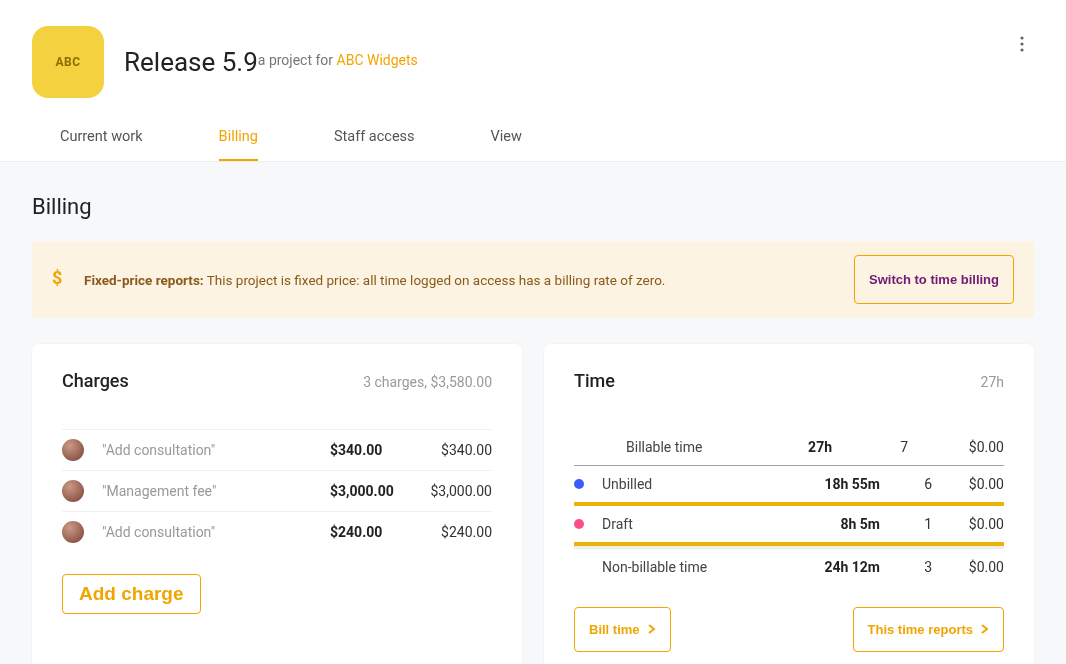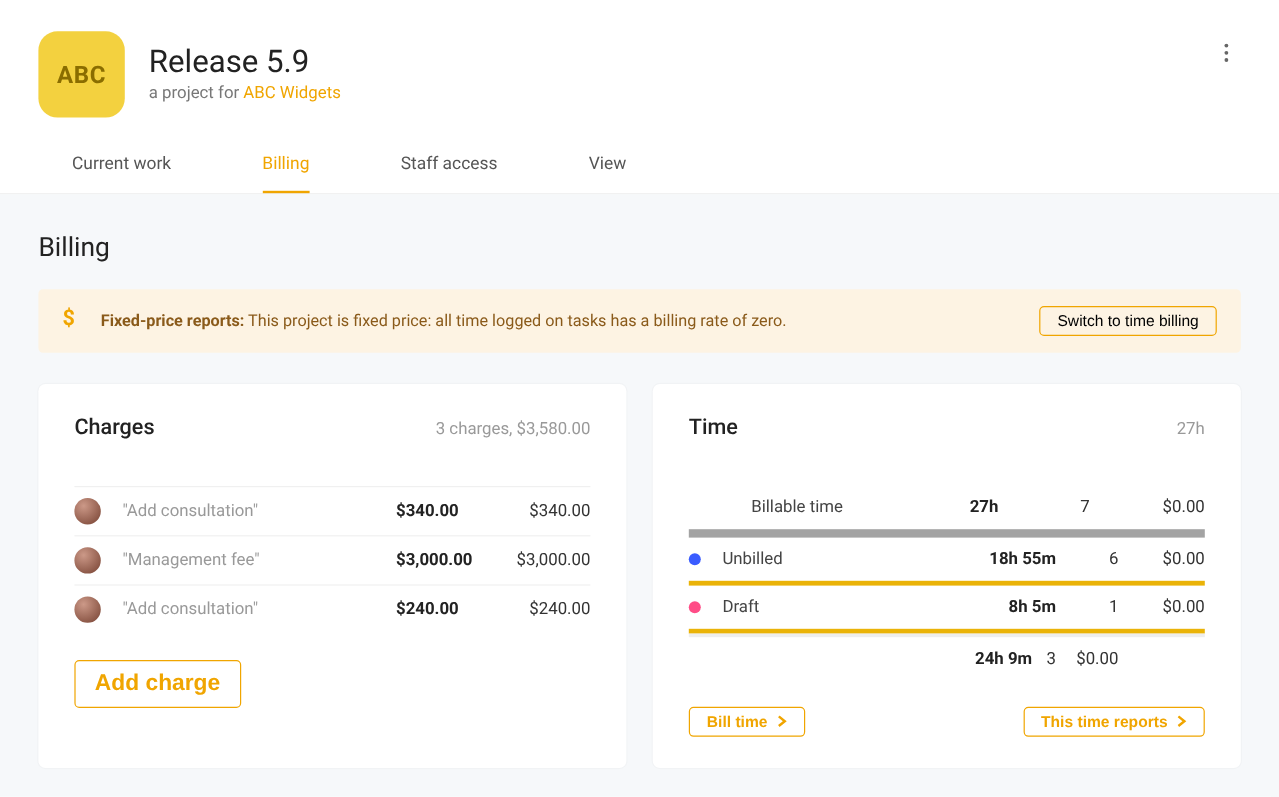--- a/index.html
+++ b/index.html
@@ -10,23 +10,23 @@
     background: #fff;
     color: #1a1a1a;
     font-size: 14px;
   }
   .page { width: 1066px; height: 664px; position: relative; }
   .header { padding: 26px 32px 0 32px; display: flex; align-items: flex-start; justify-content: space-between; }
   .header-left { display: flex; align-items: center; gap: 20px; }
   .logo {
     width: 72px; height: 72px; border-radius: 16px; background: #f3d13f;
     display: flex; align-items: center; justify-content: center;
-    font-weight: 700; color: #8a6d00; font-size: 20px; letter-spacing: 0.5px;
-  }
-  .title-block { display: flex; flex-direction: column; }
+    font-weight: 700; color: #8a6d00; font-size: 12px; letter-spacing: 0.5px;
+  }
+  .title-block { display: flex; flex-direction: row; }
   .title { font-size: 26px; font-weight: 400; color: #222; line-height: 1.1; }
   .subtitle { color: #777; font-size: 14px; margin-top: 4px; }
   .subtitle .client { color: #f0a500; }
   .kebab { padding: 6px 10px; cursor: pointer; color: #555; margin-top:4px;}
   .kebab svg { display:block; }
 
   .tabs { display: flex; gap: 0; padding: 22px 32px 0 40px; border-bottom: 1px solid #eee; }
   .tab {
     padding: 8px 0 14px 0; margin-right: 56px; color: #555; cursor: pointer;
     font-size: 14.5px; border-bottom: 2px solid transparent; margin-left: 20px;
@@ -37,22 +37,22 @@
   .section-title { font-size: 22px; font-weight: 400; color: #222; margin-bottom: 22px; }
 
   .banner {
     background: #fdf3e3; border-radius: 4px; padding: 14px 20px;
     display: flex; align-items: center; justify-content: space-between; margin-bottom: 26px;
   }
   .banner-left { display: flex; align-items: center; gap: 18px; color: #8a5a1a; font-size: 13.5px; }
   .banner-icon { color: #f0a500; font-size: 18px; font-weight:700; }
   .banner-text strong { font-weight: 700; }
   .banner-button {
-    border: 1px solid #f0a500; background: transparent; color: #000000;
-    border-radius: 4px; padding: 4px 14px; font-size: 13px; font-weight: 400; cursor: pointer;
+    border: 1px solid #f0a500; background: transparent; color: #701a75;
+    border-radius: 4px; padding: 16px 14px; font-size: 13px; font-weight: 700; cursor: pointer;
   }
 
   .cards { display: flex; gap: 22px; }
   .card { flex: 1; background: #fff; border-radius: 6px; padding: 26px 30px; box-shadow: 0 0 0 1px rgba(0,0,0,0.02); }
   .card-head { display: flex; justify-content: space-between; align-items: baseline; margin-bottom: 38px; }
   .card-title { font-size: 18px; font-weight: 500; color: #222; }
   .card-sub { color: #999; font-size: 14px; }
 
   .charge-row { display: grid; grid-template-columns: 28px 1fr auto auto; align-items: center; gap: 12px; padding: 9px 0; border-top: 1px solid #f0f0f0; }
   .charge-row:first-of-type { border-top: none; }
@@ -60,34 +60,34 @@
   .charge-label { color: #999; }
   .charge-price { font-weight: 700; color: #222; min-width:80px; }
   .charge-total { color: #333; text-align: right; min-width:70px;}
   .add-charge-btn {
     margin-top: 22px; border: 1px solid #f0a500; background: transparent; color: #f0a500;
     border-radius: 4px; padding: 8px 16px; font-size: 19px; font-weight: 600; cursor: pointer;
   }
 
   .time-row { display: grid; grid-template-columns: 16px 1fr auto 40px 60px; align-items: center; gap: 12px; padding: 10px 0; border-bottom: 4px solid #eab308; }
   .time-row:first-of-type { border-top: none; }
-  .time-row.section { border-bottom: 7px solid #a3a3a3; gap: 36px; }
+  .time-row.section { border-bottom: 1px solid #a3a3a3; gap: 36px; }
   .time-row.section + .time-row { border-top:none;}
   .time-row.nonbill { border-top: 3px solid #eee; border-bottom:none; }
   .dot { width: 10px; height: 10px; border-radius: 50%; }
   .dot.blue { background: #3a5cff; }
   .dot.pink { background: #ff4d87; }
   .time-label { color: #444; }
   .time-hours { font-weight: 700; color: #222; text-align: right; }
   .time-count { text-align: right; color: #333; }
   .time-amount { text-align: right; color: #333; }
   .time-actions { display:flex; justify-content: space-between; margin-top: 22px; }
   .time-btn {
     border: 1px solid #f0a500; background: transparent; color: #f0a500;
-    border-radius: 4px; padding: 4px 14px; font-size: 13px; font-weight: 600; cursor: pointer;
+    border-radius: 4px; padding: 14px 14px; font-size: 13px; font-weight: 600; cursor: pointer;
     display: inline-flex; align-items: center; gap: 8px;
   }
   .chev { display:inline-block; }
 </style>
 </head>
 <body>
 
 <div class="page">
   <div class="header">
     <div class="header-left">
@@ -119,21 +119,21 @@
     <div class="section-title">Billing</div>
 
     <div class="banner">
       <div class="banner-left">
         <span class="banner-icon">
           <svg width="14" height="18" viewBox="0 0 14 18">
               <text x="0" y="15" font-size="18" font-weight="700" fill="#f0a500">$</text>
             </svg>
         </span>
         <span class="banner-text">
-          <strong>Fixed-price reports:</strong><span> This project is fixed price: all time logged on tasks has a billing rate of zero.</span>
+          <strong>Fixed-price reports:</strong><span> This project is fixed price: all time logged on access has a billing rate of zero.</span>
         </span>
       </div>
       <button class="banner-button">Switch to time billing</button>
     </div>
 
     <div class="cards">
 
       <div class="card">
         <div class="card-head">
           <div class="card-title">Charges</div>
@@ -184,21 +184,22 @@
         </div>
         <div class="time-row">
           <span class="dot pink"></span>
           <div class="time-label">Draft</div>
           <div class="time-hours">8h 5m</div>
           <div class="time-count">1</div>
           <div class="time-amount">$0.00</div>
         </div>
         <div class="time-row nonbill">
           <span></span>
-          <div class="time-hours">24h 9m</div>
+          <div class="time-label">Non-billable time</div>
+          <div class="time-hours">24h 12m</div>
           <div class="time-count">3</div>
           <div class="time-amount">$0.00</div>
         </div>
 
         <div class="time-actions">
           <button class="time-btn">
             <span>Bill time</span>
             <span class="chev">
               <svg width="8" height="10" viewBox="0 0 8 10">
                   <path d="M1 1 L6 5 L1 9" stroke="#f0a500" stroke-width="2" fill="none"></path>

